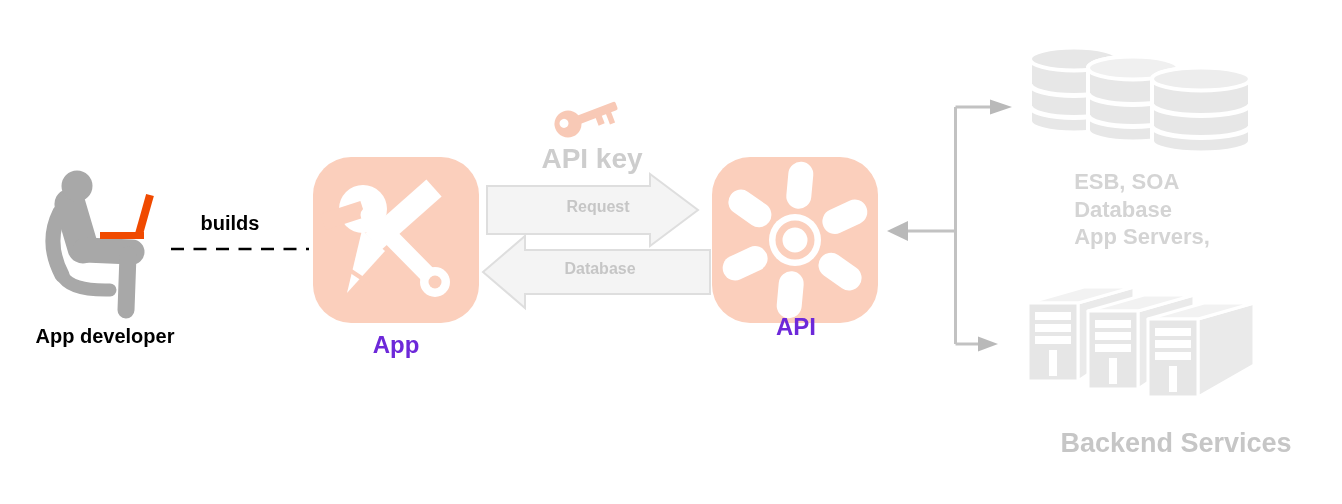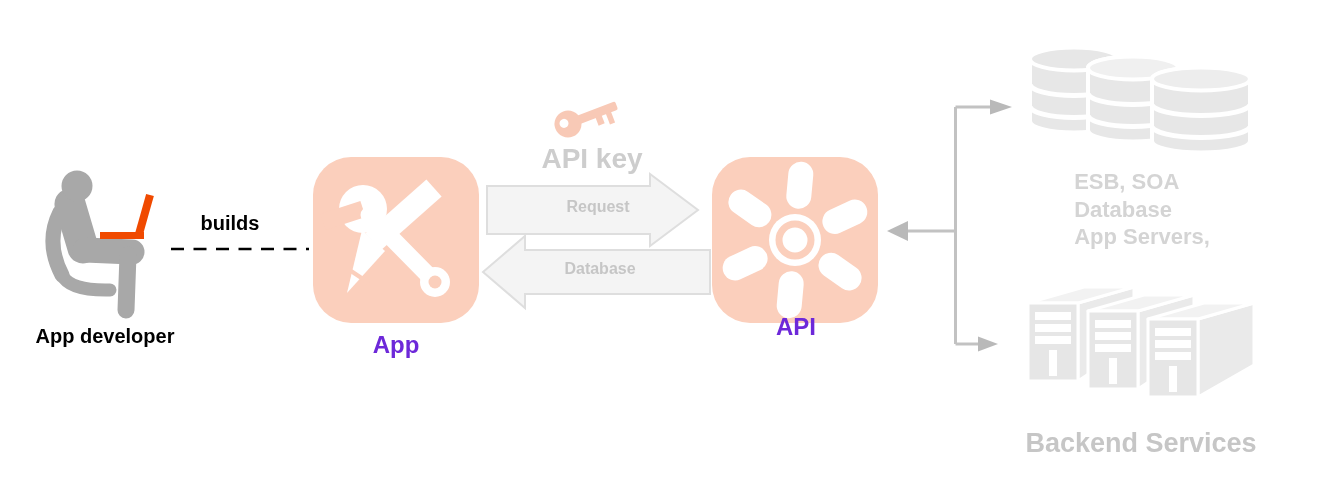--- a/index.html
+++ b/index.html
@@ -10,21 +10,21 @@
   .abs{position:absolute;}
   .lbl{
     position:absolute;transform:translateX(-50%);white-space:nowrap;
     font-weight:bold;line-height:1.15;
   }
   .lbl-dark{color:#000000;font-size:20px;}
   .lbl-tile{color:#6d28d9;font-size:24px;}
   .lbl-key{color:#CDCDCD;font-size:28px;}
   .lbl-arrow{color:#C6C6C6;font-size:16px;}
   .lbl-esb{color:#D4D4D4;font-size:22px;line-height:27.5px;}
-  .lbl-backend{color:#C6C6C6;font-size:27px;}
+  .lbl-backend{color:#C6C6C6;font-size:27px;margin-left:35px;}
 </style>
 </head>
 <body>
 
 <div id="canvas">
 
   <svg class="abs" style="left:40px;top:160px" width="140" height="165">
     <g fill="none" stroke="#A8A8A8">
       <path d="M 20,52 C 10,72 10,92 22,115" stroke-width="15" stroke-linecap="round"></path>
       <path d="M 22,115 Q 30,131 70,130" stroke-width="13" stroke-linecap="round"></path>

